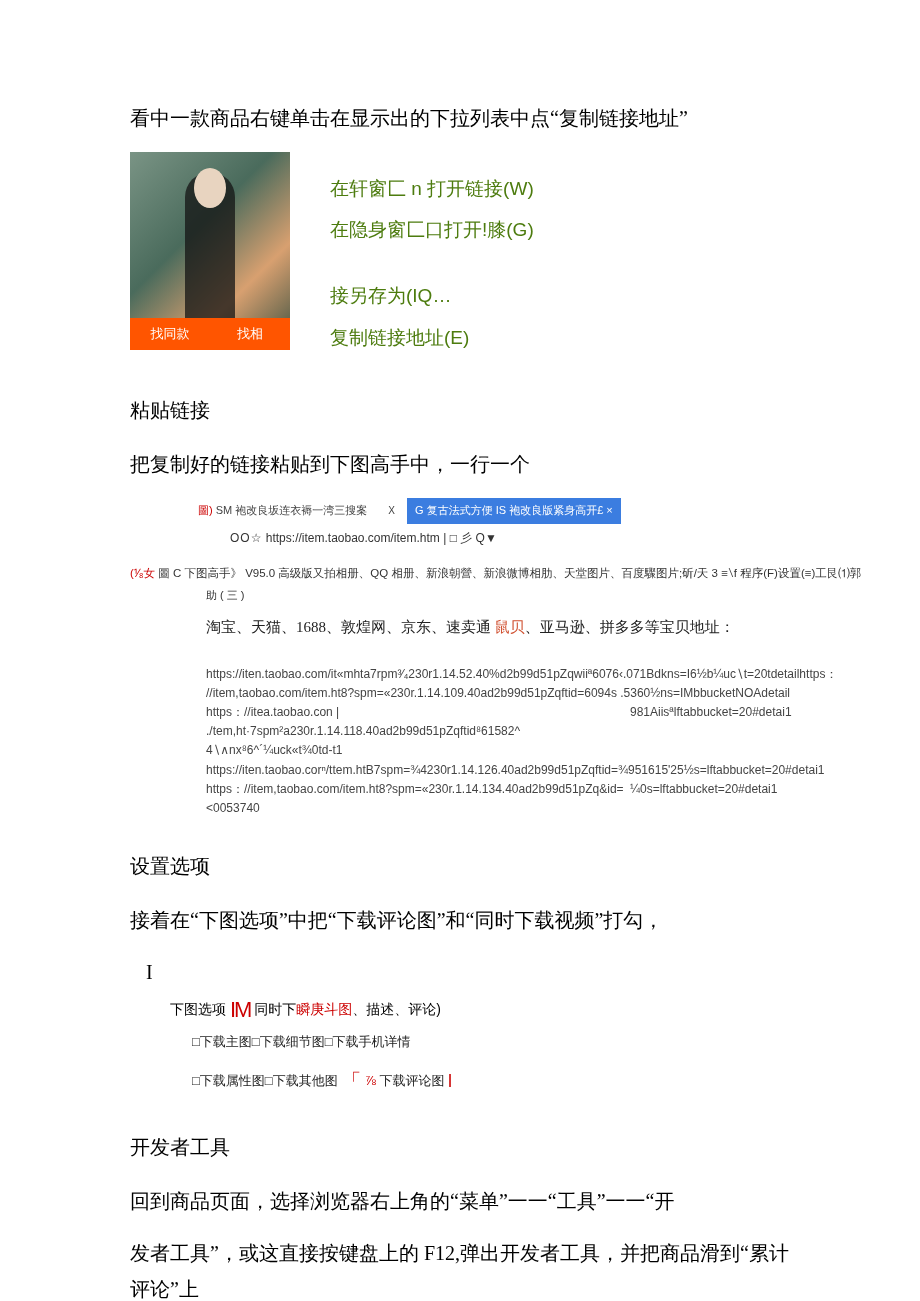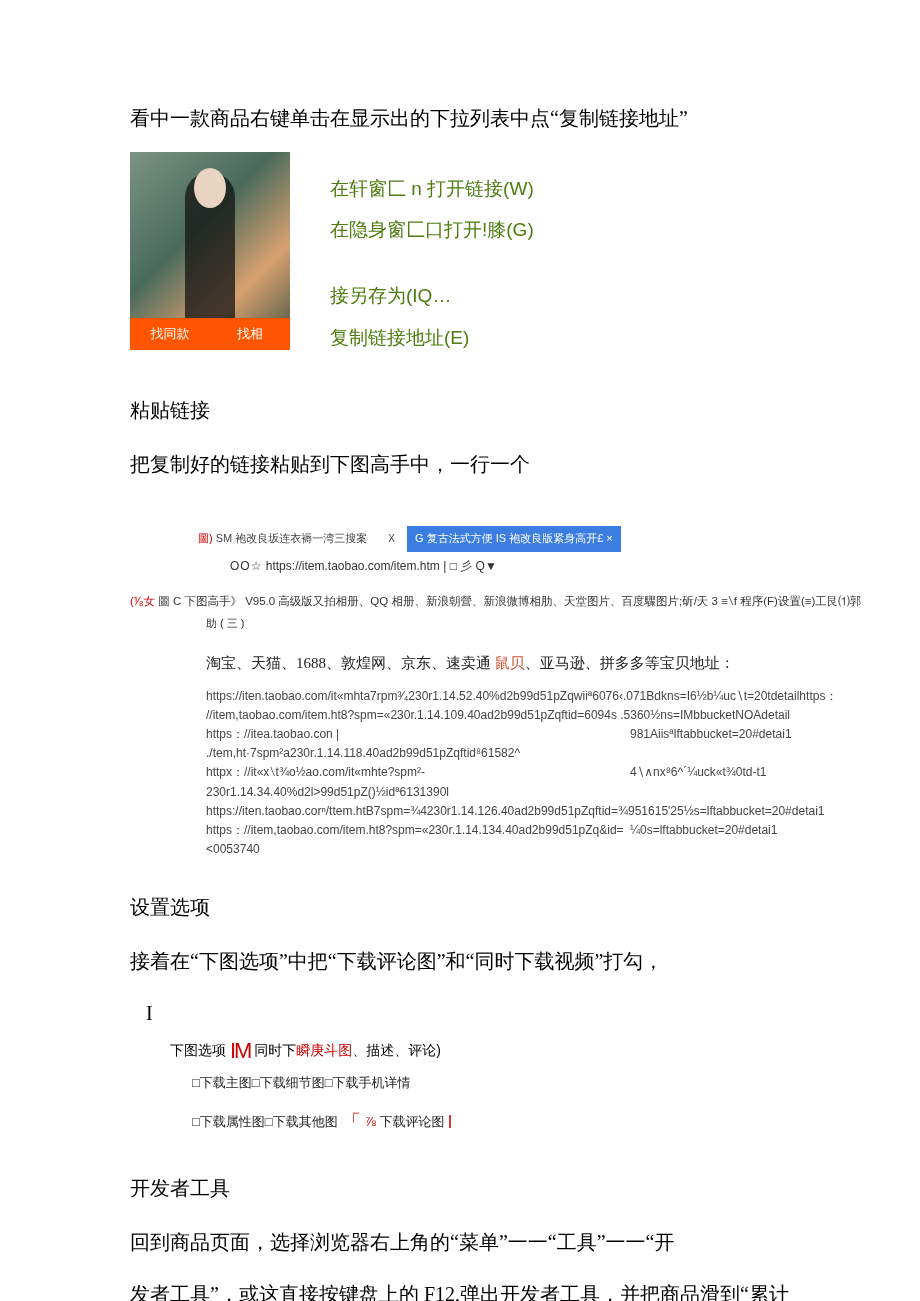--- a/index.html
+++ b/index.html
@@ -82,21 +82,20 @@
       font-family: "Microsoft YaHei", sans-serif;
       font-size: 11px;
       margin-top: 8px;
       margin-left: 60px;
       display: flex;
       align-items: center;
     }
     .tab {
       padding: 3px 8px;
       white-space: nowrap;
-      margin-top: 28px;
     }
     .tab .t-prefix { color: #c00; }
     .tab.inactive { color: #444; }
     .tab.active {
       background: #3b7de0;
       color: #fff;
       margin-left: 4px;
     }
     .tab .x { margin-left: 18px; font-size: 10px; }
     .address-bar {
@@ -114,28 +113,28 @@
       margin-top: 14px;
       white-space: nowrap;
     }
     .app-title-row .red { color: #c00; }
     .app-subline {
       font-family: "Microsoft YaHei", sans-serif;
       font-size: 11px;
       color: #333;
       margin-left: 76px;
       margin-top: 2px;
-      margin-bottom: 16px;
+      margin-bottom: 8px;
     }
     .platform-line {
       font-family: "SimSun", serif;
       font-size: 15px;
       color: #222;
       margin-left: 76px;
-      margin-bottom: 10px;
+      margin-bottom: 24px;
     }
     .platform-line .red { color: #d05030; }
     .url-list {
       font-family: Arial, sans-serif;
       font-size: 12px;
       color: #444;
       margin-left: 76px;
       line-height: 1.6;
       margin-bottom: 20px;
     }
@@ -229,21 +228,20 @@
     </div>
   <div class="url-row">
       <span>//item,taobao.com/item.ht8?spm=«230r.1.14.109.40ad2b99d51pZqftid=6094s</span>
       <span class="right">.5360½ns=IMbbucketNOAdetail</span>
     </div>
   <div class="url-row">
       <span>https：//itea.taobao.con | ./tem,ht·7spm²a230r.1.14.118.40ad2b99d51pZqftid⁸61582^</span>
       <span class="right">981Aiisªlftabbucket=20#detai1</span>
     </div>
   <div class="url-row">
-      <span>httpx：//it«x∖t¾o½ao.com/it«mhte?spm²- 230r1.14.34.40%d2l&gt;99d51pZ()½idª6131390l</span>
       <span class="right">4∖∧nx⁸6^´¼uck«t¾0td-t1</span>
     </div>
   <div class="url-row">
       <span>https://iten.taobao.corⁿ/ttem.htB7spm=¾4230r1.14.126.40ad2b99d51pZqftid=¾951615</span>
       <span class="right">'25½s=lftabbucket=20#detai1</span>
     </div>
   <div class="url-row">
       <span>https：//item,taobao.com/item.ht8?spm=«230r.1.14.134.40ad2b99d51pZq&amp;id=&lt;0053740</span>
       <span class="right">¼0s=lftabbucket=20#detai1</span>
     </div>

